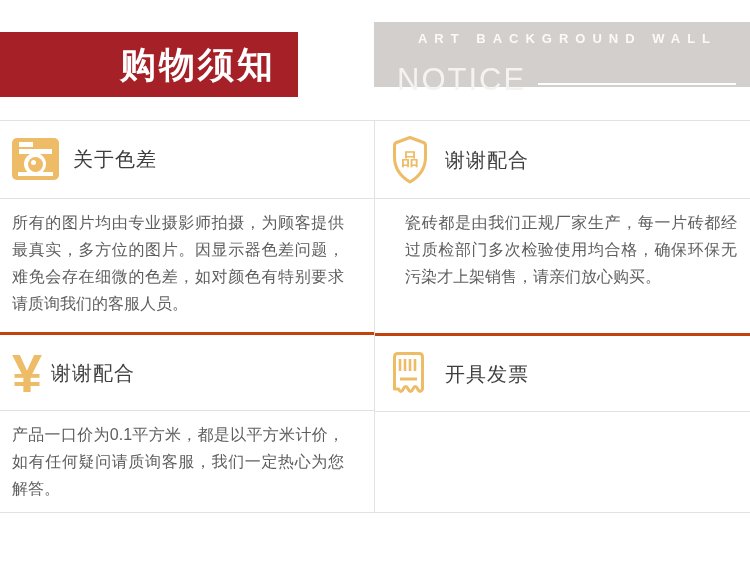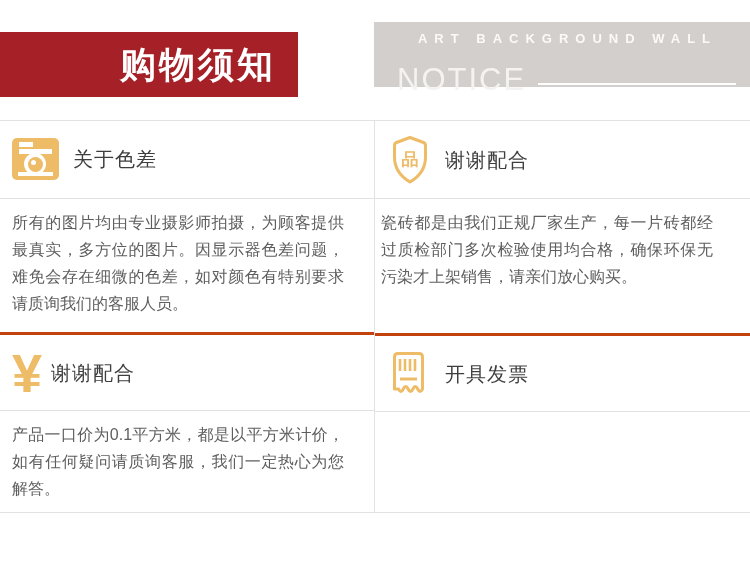--- a/index.html
+++ b/index.html
@@ -64,21 +64,21 @@
   }
   .col .cell-header:first-child { height: 78px; }
   .cell-header.row2 { height: 76px; }
   .cell-body { height: 137px; border-bottom: 3px solid #c2410c; overflow: hidden; }
   .cell-body.row2 { height: 101px; border-bottom: none; }
   .cell-body p {
     width: 332px; margin: 10px 0 0 12px;
     font-size: 16px; line-height: 27px; color: #5e5e5e;
     text-align: justify; word-break: break-all;
   }
-  .col-right .cell-body p { margin-left: 6px; }
+  .col-right .cell-body p { margin-left: 30px; }
   .section-title {
     font-size: 20px; color: #3e3e3e; letter-spacing: 1px; line-height: 1;
   }
 
   
   .camera {
     position: relative; width: 47px; height: 42px;
     margin-left: 12px; margin-right: 14px;
     background: #eebb66; border-radius: 5px;
   }

